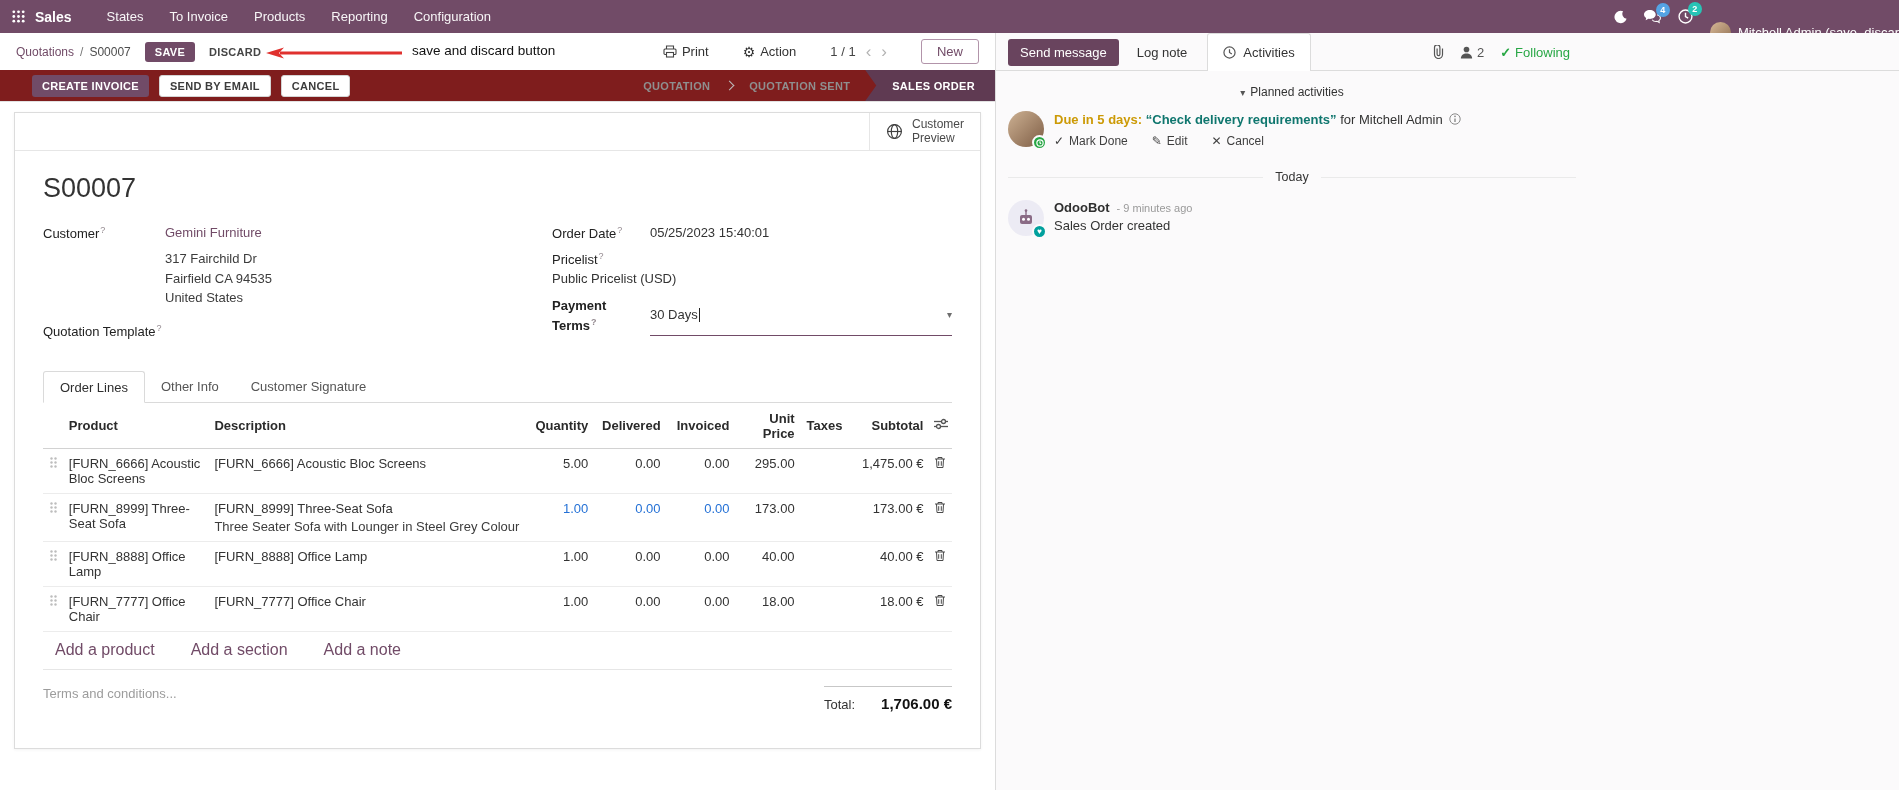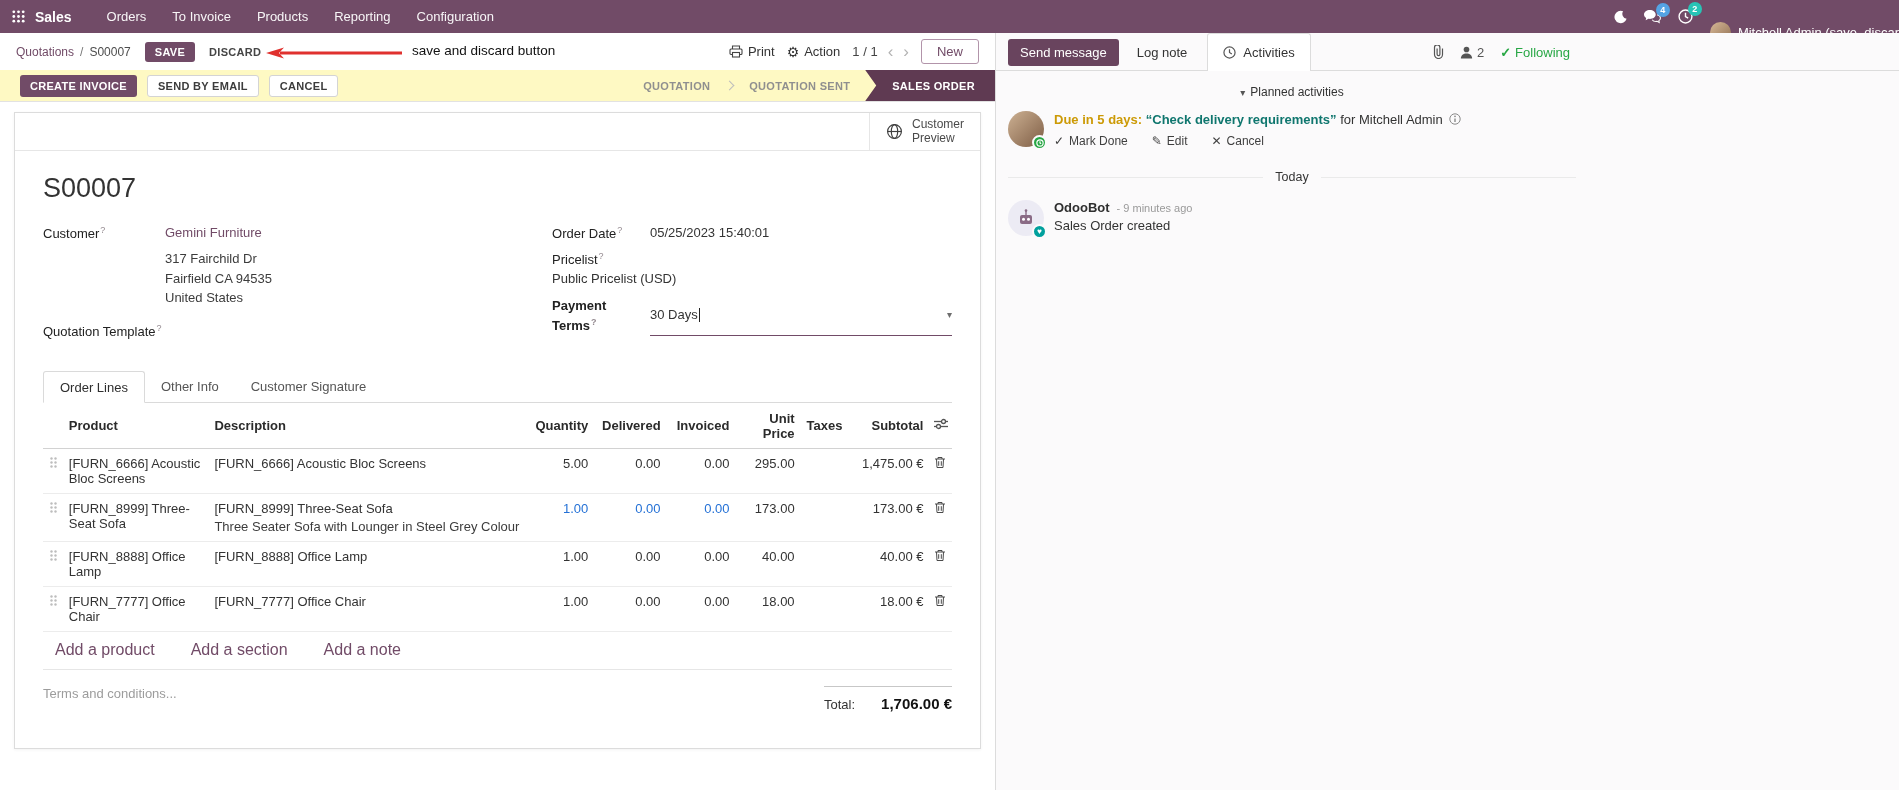--- a/index.html
+++ b/index.html
@@ -26,29 +26,29 @@
   .control-row { height:37px; display:flex; align-items:center; padding:0 16px; position:relative; background:#fff; }
   .breadcrumb { font-size:12px; display:flex; align-items:center; gap:6px; }
   .bc-link { color:#714B67; cursor:pointer; }
   .bc-sep { color:#777; }
   .bc-current { color:#4c4c4c; }
   .btn { display:inline-flex; align-items:center; gap:5px; cursor:pointer; border:none; background:none; font-family:inherit; }
   .btn-save { background:#714B67; color:#fff; font-size:11px; font-weight:700; letter-spacing:.3px; padding:4px 10px; border-radius:3px; margin-left:14px; }
   .btn-discard { color:#454545; font-size:11px; font-weight:700; letter-spacing:.3px; margin-left:14px; }
   .anno-arrow { position:absolute; left:266px; top:13px; }
   .anno-text { position:absolute; left:412px; top:10px; font-size:13.5px; color:#111; }
-  .control-right { margin-left:auto; display:flex; align-items:center; gap:12px; }
+  .control-right { margin-left:auto; display:flex; align-items:center; gap:34px; }
   .cp-btn { font-size:13px; color:#333; }
   .pager { display:flex; align-items:center; gap:10px; }
   .pager-count { font-size:13px; color:#444; }
   .pager-nav { color:#b3b3b3; font-size:17px; cursor:pointer; line-height:1; }
   .btn-new { border:1px solid #b294aa; color:#714B67; background:#fff; font-size:13px; padding:4px 15px; border-radius:3px; }
 
   
-  .status-row { height:32px; border-bottom:1px solid #e2e2e2; display:flex; align-items:center; padding-left:20px; background:#fef9c3; }
+  .status-row { height:32px; border-bottom:1px solid #e2e2e2; display:flex; align-items:center; padding-left:32px; background:#7f1d1d; }
   .sb-btns { display:flex; align-items:center; gap:10px; }
   .btn-primary-sm { background:#714B67; color:#fff; font-size:11px; font-weight:700; letter-spacing:.3px; padding:5px 10px; border-radius:3px; }
   .btn-sec-sm { background:#fff; border:1px solid #d4d4d4; color:#3c3c3c; font-size:11px; font-weight:700; letter-spacing:.3px; padding:4px 10px; border-radius:3px; }
   .statusbar { margin-left:auto; display:flex; align-items:stretch; height:100%; }
   .status-step { display:flex; align-items:center; padding:0 15px; color:#8f8f8f; font-size:11px; font-weight:600; letter-spacing:.3px; cursor:pointer; }
   .status-chev { width:7px; height:7px; border-top:1px solid #bdbdbd; border-right:1px solid #bdbdbd; transform:rotate(45deg); align-self:center; margin:0 1px; }
   .status-step.active { background:#5f3a52; color:#fff; padding:0 20px 0 27px; clip-path:polygon(0 0,100% 0,100% 100%,0 100%,11px 50%); }
 
   
   .form-area { flex:1; padding:10px 14px; background:#fff; overflow:hidden; }
@@ -149,21 +149,21 @@
           <circle cx="11.2" cy="1.8" r="1.4"></circle>
           <circle cx="1.8" cy="6.5" r="1.4"></circle>
           <circle cx="6.5" cy="6.5" r="1.4"></circle>
           <circle cx="11.2" cy="6.5" r="1.4"></circle>
           <circle cx="1.8" cy="11.2" r="1.4"></circle>
           <circle cx="6.5" cy="11.2" r="1.4"></circle>
           <circle cx="11.2" cy="11.2" r="1.4"></circle>
         </svg>
     </span>
     <span class="nav-brand">Sales</span>
-    <span class="nav-menu">Orders</span>
+    <span class="nav-menu">States</span>
     <span class="nav-menu">To Invoice</span>
     <span class="nav-menu">Products</span>
     <span class="nav-menu">Reporting</span>
     <span class="nav-menu">Configuration</span>
     <div class="nav-right">
       <span class="nav-ic">
         <svg width="13" height="14" viewBox="0 0 14 14">
             <path fill="#fff" d="M9.8.8A6.7 6.7 0 1 0 13.6 9 5.4 5.4 0 0 1 9.8.8z"></path>
           </svg>
       </span>

